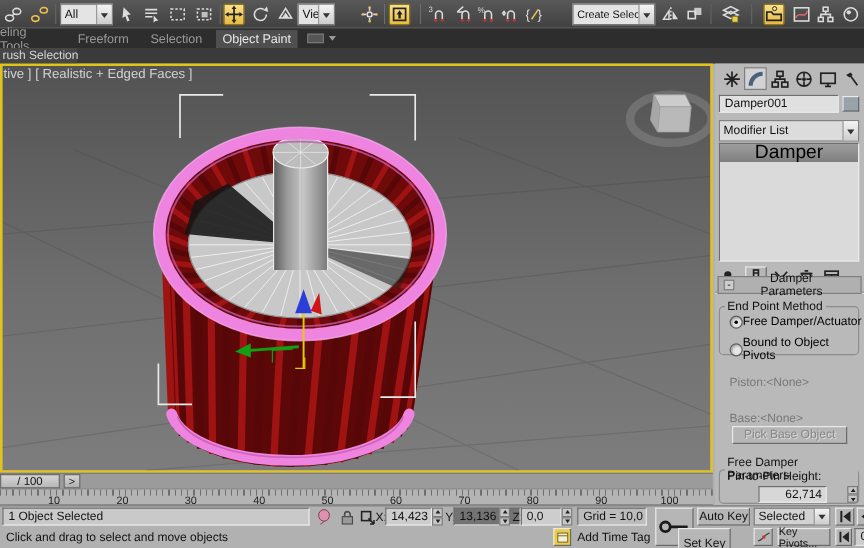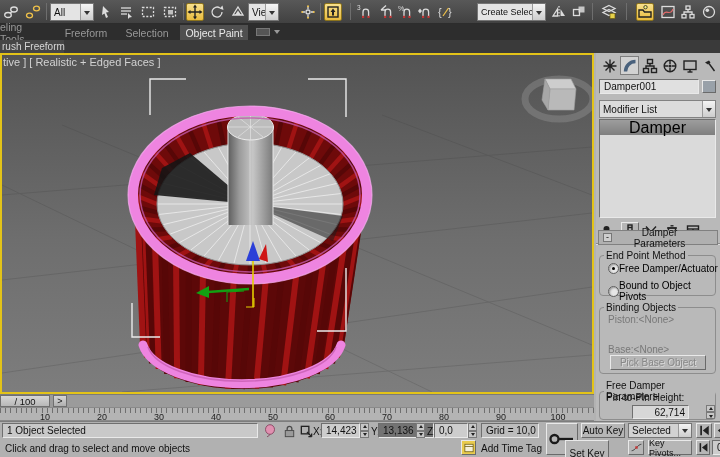--- a/index.html
+++ b/index.html
@@ -263,21 +263,21 @@
       <span>Selection</span>
     </span>
   <span class="rtab on abs" style="left:180px;width:68px">
       <span>Object Paint</span>
     </span>
   <span class="abs" style="left:256px;top:4px;width:14px;height:8px;background:#555;border:1px solid #777"></span>
   <span class="abs" style="left:274px;top:6px;width:0;height:0;border:3px solid transparent;border-top:4px solid #999"></span>
 </div>
 <div id="ribbon-panelrow" class="abs">
   <span class="abs" style="left:0;top:0;width:64px;height:13px;background:#464646"></span>
-  <span class="abs" style="left:2px;top:1px;font-size:10px;color:#d6d6d6">rush Freeform</span>
+  <span class="abs" style="left:2px;top:1px;font-size:10px;color:#d6d6d6">rush Selection</span>
 </div>
 
 <div id="viewport" class="abs"></div>
 <svg class="abs" style="left:2px;top:55px" width="590" height="337" viewBox="0 0 590 337">
   <defs>
     <linearGradient id="cyl" x1="0" x2="1" y1="0" y2="0">
       <stop offset="0" stop-color="#5e5e5e"></stop>
         <stop offset=".25" stop-color="#9a9a9a"></stop>
         <stop offset=".55" stop-color="#c6c6c6"></stop>
         <stop offset="1" stop-color="#7a7a7a"></stop>
@@ -560,23 +560,20 @@
     <legend>End Point Method</legend>
   </fieldset>
   <div class="prow" style="left:12px;top:210px">
       <span class="radio on"></span>
       <span>Free Damper/Actuator</span>
     </div>
   <div class="prow" style="left:12px;top:227px">
       <span class="radio"></span>
       <span>Bound to Object Pivots</span>
     </div>
-  <fieldset style="left:3px;top:249px;width:117px;height:72px">
-    <legend>Binding Objects</legend>
-  </fieldset>
   <div class="prow gray" style="left:12px;top:261px">
       <span>Piston:</span>
       <span>&lt;None&gt;</span>
     </div>
   <div class="prow gray" style="left:12px;top:291px">
       <span>Base:</span>
       <span>&lt;None&gt;</span>
     </div>
   <div class="abs raise btn dis" style="left:14px;top:302px;width:96px;height:15px">
       <span>Pick Base Object</span>

